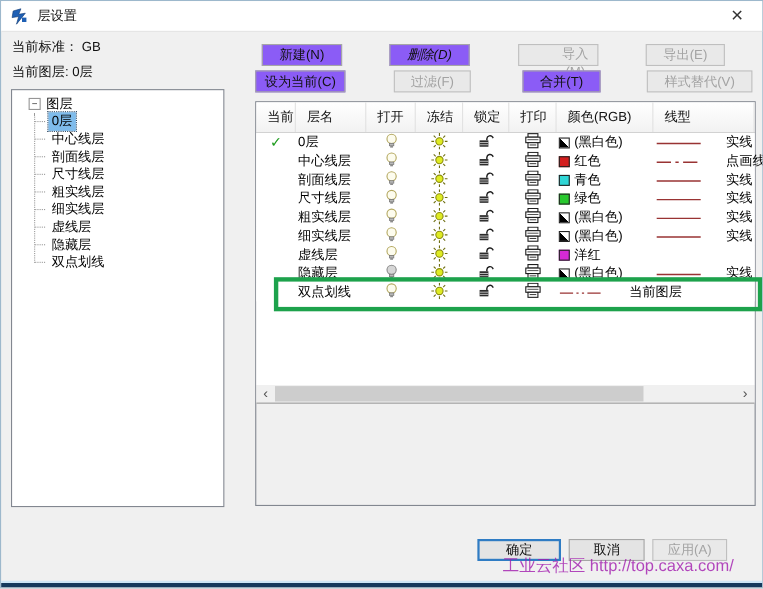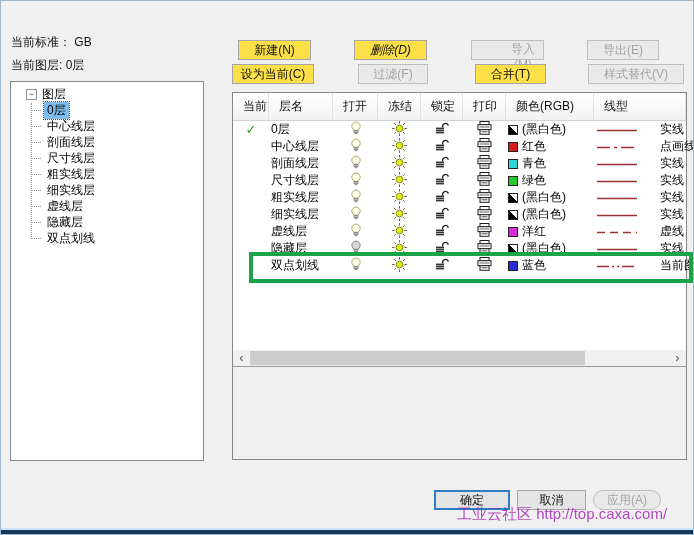--- a/index.html
+++ b/index.html
@@ -21,21 +21,21 @@
                 border:1px solid #828790; padding-top:4px; overflow:hidden; }
   .tree-root { display:flex; align-items:center; height:16px; padding-left:15px; }
   .expander { display:inline-block; width:11px; height:11px; border:1px solid #969696; background:#fff;
               font-size:9px; line-height:8px; text-align:center; color:#333; margin-right:5px; }
   .vguide { position:absolute; left:20px; top:21px; border-left:1px dotted #9a9a9a; }
   .tree-row { display:flex; align-items:center; height:16px; padding-left:21px; }
   .hguide { display:inline-block; width:9px; border-top:1px dotted #9a9a9a; margin-right:3px; }
   .tree-label { padding:0 3px; white-space:nowrap; }
   .tree-label.sel { background:#7fbcec; outline:1px dotted #35506b; }
   
-  .wbtn { position:absolute; height:20px; background:#fde047; border:1px solid #a6a6a6;
+  .wbtn { position:absolute; height:20px; background:#8b5cf6; border:1px solid #a6a6a6;
           font-family:inherit; font-size:12px; color:#111; cursor:pointer; padding:0; }
   .wbtn.dis { color:#a3a3a3; border-color:#bfbfbf; background:#e9e9e9; cursor:default; }
   
   .grid-frame { position:absolute; left:231px; top:91px; width:455px; height:368px;
                 border:1px solid #828790; background:#f0f0f0; }
   .grid-head { display:grid; grid-template-columns:36px 64px 45px 43px 42px 43px 88px 92px;
                height:28px; background:linear-gradient(#ffffff,#f2f2f2); border-bottom:1px solid #d2d2d2; }
   .th { display:flex; align-items:center; padding-left:10px; border-right:1px solid #e2e2e2;
         font-size:12px; color:#111; overflow:hidden; white-space:nowrap;text-align:right; }
   .grid-body { background:#ffffff; height:229px; }
@@ -53,30 +53,38 @@
   .sb-arrow { position:absolute; top:0; width:17px; height:16px; color:#555; font-size:13px;
               line-height:15px; text-align:center; cursor:pointer; }
   .sb-thumb { position:absolute; left:17px; top:1px; width:335px; height:14px; background:#cdcdcd; cursor:pointer; }
   
   .highlight-box { position:absolute; left:248px; top:251px; width:444px; height:31px;
                    border:4px solid #1da24c; pointer-events:none; }
   
   .foot-btn { position:absolute; top:489px; height:20px; background:#e4e4e4; border:1px solid #a6a6a6;
               font-family:inherit; font-size:12px; color:#111; cursor:pointer; }
   .foot-btn.default { border:2px solid #2f7cc4; }
-  .foot-btn.dis { color:#a3a3a3; border-color:#bfbfbf; background:#e9e9e9; cursor:default;border-radius:10px; }
+  .foot-btn.dis { color:#a3a3a3; border-color:#bfbfbf; background:#e9e9e9; cursor:default; }
   .watermark { position:absolute; left:456px; top:504px; font-size:15px; color:#a21caf; opacity:.8; white-space:nowrap; }
   .strip-light { position:absolute; left:0; right:0; bottom:4px; height:2px; background:#cde6f7; }
   .strip-dark  { position:absolute; left:0; right:0; bottom:0; height:4px; background:#15395d; }
 </style>
 </head>
 <body>
 
 <div class="window">
 
+  <div class="titlebar">
+    <svg class="app-icon" viewBox="0 0 16 16">
+      <path d="M2 3 L9 1 L7 6 L13 5 L5 15 L7 8 L1 9 Z" fill="#1e5fb4" stroke="#123d78" stroke-width="0.6"></path>
+      <rect x="10" y="9" width="4" height="4" fill="#1e5fb4"></rect>
+    </svg>
+    <span class="title-text">层设置</span>
+    <span class="close-btn">×</span>
+  </div>
 
   <div class="info-line" style="top:33px">
     <span>当前标准：</span>
     <span>GB</span>
   </div>
   <div class="info-line" style="top:56px">
     <span>当前图层:</span>
     <span>0层</span>
   </div>
 
@@ -508,26 +516,20 @@
                 <rect x="1" y="3.7" width="13" height="5" fill="#fff" stroke="#1d1d1d"></rect>
                 <line x1="2.5" y1="6" x2="12.5" y2="6" stroke="#1d1d1d" stroke-width="0.7"></line>
                 <rect x="3" y="8.7" width="9" height="4.6" fill="#fff" stroke="#1d1d1d"></rect>
                 <line x1="4.5" y1="10.8" x2="10.5" y2="10.8" stroke="#1d1d1d" stroke-width="0.8"></line>
               </svg></span>
           </div>
           <div class="td left">
             <span class="swatch" style="background:#d62ad6"></span>
             <span>洋红</span>
           </div>
-          <div class="td left">
-            <span><svg width="42" height="7">
-                <line x1="1" y1="3.5" x2="41" y2="3.5" stroke="#993333" stroke-width="1.3" stroke-dasharray="8 5"></line>
-              </svg></span>
-            <span class="lt-label">虚线</span>
-          </div>
         </div>
         <div class="t-row">
           <div class="td"></div>
           <div class="td left">隐藏层</div>
           <div class="td">
             <span><svg width="12" height="14" viewBox="0 0 12 14">
                 <circle cx="6" cy="5.3" r="4.2" fill="#d6d6d6" stroke="#8b8b8b"></circle>
                 <rect x="4" y="9.3" width="4" height="2.2" fill="#b9b9b9" stroke="#787878" stroke-width="0.7"></rect>
                 <rect x="4.7" y="11.6" width="2.6" height="1.6" fill="#8d8d8d"></rect>
               </svg></span>
@@ -609,24 +611,20 @@
               </svg></span>
           </div>
           <div class="td">
             <span><svg width="15" height="15" viewBox="0 0 15 15">
                 <rect x="3" y="0.5" width="9" height="3.2" fill="#fff" stroke="#1d1d1d"></rect>
                 <rect x="1" y="3.7" width="13" height="5" fill="#fff" stroke="#1d1d1d"></rect>
                 <line x1="2.5" y1="6" x2="12.5" y2="6" stroke="#1d1d1d" stroke-width="0.7"></line>
                 <rect x="3" y="8.7" width="9" height="4.6" fill="#fff" stroke="#1d1d1d"></rect>
                 <line x1="4.5" y1="10.8" x2="10.5" y2="10.8" stroke="#1d1d1d" stroke-width="0.8"></line>
               </svg></span>
-          </div>
-          <div class="td left">
-            <span class="swatch" style="background:#2330d4"></span>
-            <span>蓝色</span>
           </div>
           <div class="td left">
             <span><svg width="42" height="7">
                 <line x1="1" y1="3.5" x2="41" y2="3.5" stroke="#993333" stroke-width="1.3" stroke-dasharray="12 3 2 3 2 3"></line>
               </svg></span>
             <span class="lt-label">当前图层</span>
           </div>
         </div>
       </div>
     <div class="hscroll">

